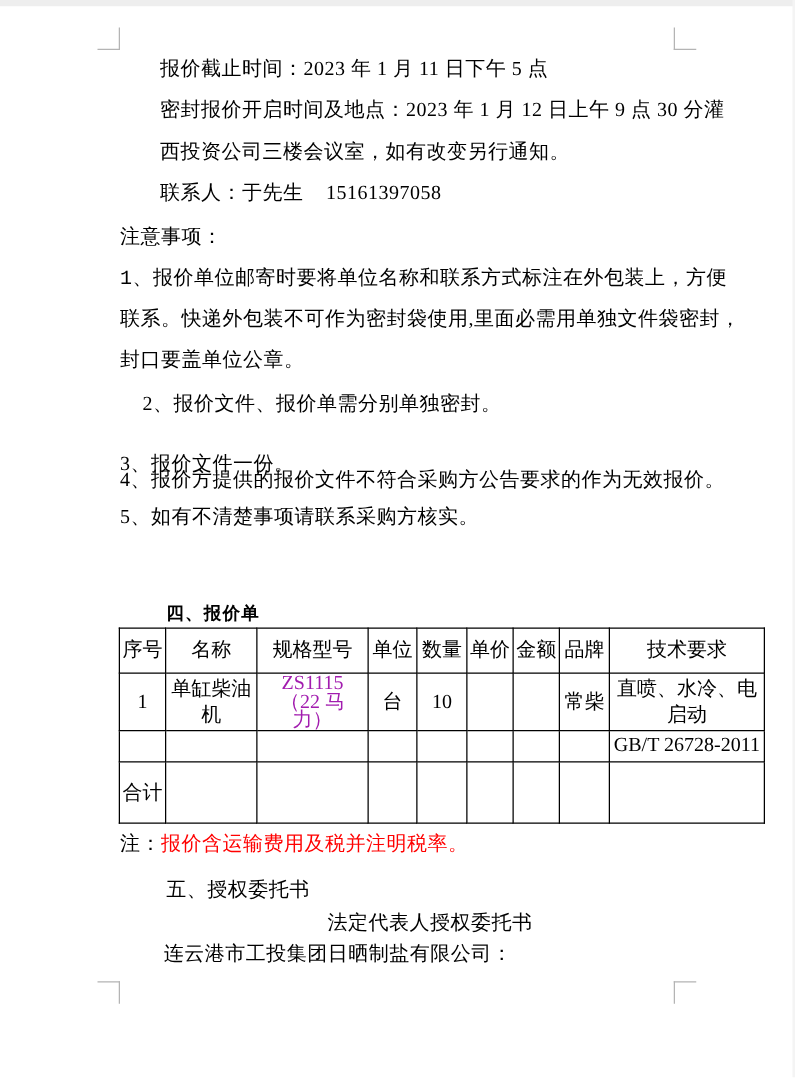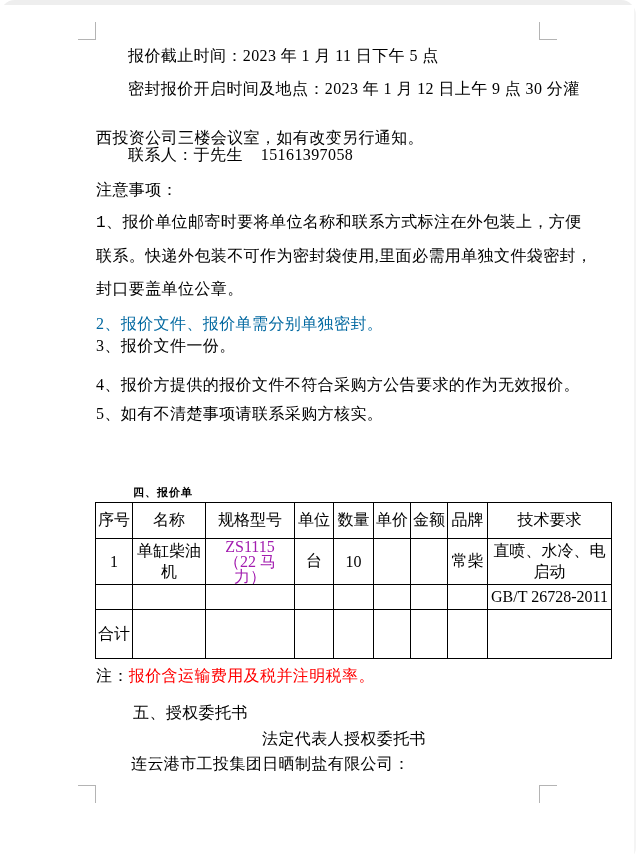--- a/index.html
+++ b/index.html
@@ -2,48 +2,48 @@
 <html><head>
 <meta charset="utf-8">
 <style>
   html,body{margin:0;padding:0;}
   body{
     width:636px;height:862px;
     background:#ffffff;
     font-family:"Liberation Serif","DejaVu Serif",serif;
     color:#000;
   }
-  .page{position:relative;width:636px;height:862px;overflow:hidden;background:#ffffff;border-radius:15px;}
+  .page{position:relative;width:636px;height:862px;overflow:hidden;background:#ffffff;}
   .page-top-edge{position:absolute;left:0;top:0;width:636px;height:5px;background:#eeeeee;}
   .page-right-edge{position:absolute;right:0;top:0;width:2px;height:862px;background:#f4f4f4;}
 
   
   .cm{position:absolute;width:18px;height:18px;box-sizing:border-box;}
   .cm-tl{left:78px;top:22px;border-right:1px solid #b4b4b4;border-bottom:1px solid #b4b4b4;}
   .cm-tr{left:539px;top:22px;border-left:1px solid #b4b4b4;border-bottom:1px solid #b4b4b4;}
   .cm-bl{left:78px;top:785px;border-right:1px solid #b4b4b4;border-top:1px solid #b4b4b4;}
   .cm-br{left:539px;top:785px;border-left:1px solid #b4b4b4;border-top:1px solid #b4b4b4;}
 
   .line{
     position:absolute;
     font-size:16px;line-height:20px;
     letter-spacing:0.4px;white-space:pre;color:#000;
   }
   .indent{left:128px;}
   .flush{left:96px;}
-  .blue{color:#0369a1;}
+  .blue{color:#000000;margin-left:18px;}
   .red{color:#ff0000;}
 
-  .l1{top:46px;}  .l2{top:79px;}  .l3{top:128px;} .l4{top:145px;}
+  .l1{top:46px;}  .l2{top:79px;}  .l3{top:112px;margin-left:32px;} .l4{top:145px;}
   .l5{top:180px;} .l6{top:213px;font-family:Liberation Mono, monospace;} .l7{top:246px;} .l8{top:279px;}
-  .l9{top:314px;} .l10{top:336px;} .l11{top:375px;} .l12{top:404px;}
+  .l9{top:314px;} .l10{top:362px;} .l11{top:375px;} .l12{top:404px;}
 
   .contact-phone{display:inline-block;margin-left:18px;}
 
-  .quote-heading{top:482px;left:133px;font-size:11px;font-weight:bold;letter-spacing:1px;}
+  .quote-heading{top:482px;left:133px;font-size:14px;font-weight:bold;letter-spacing:1px;}
 
   table.quote{
     position:absolute;left:95px;top:502px;
     border-collapse:collapse;table-layout:fixed;
     width:516px;
   }
   table.quote td{
     border:1px solid #000;
     text-align:center;vertical-align:middle;
     font-size:16px;padding:0;overflow:hidden;

